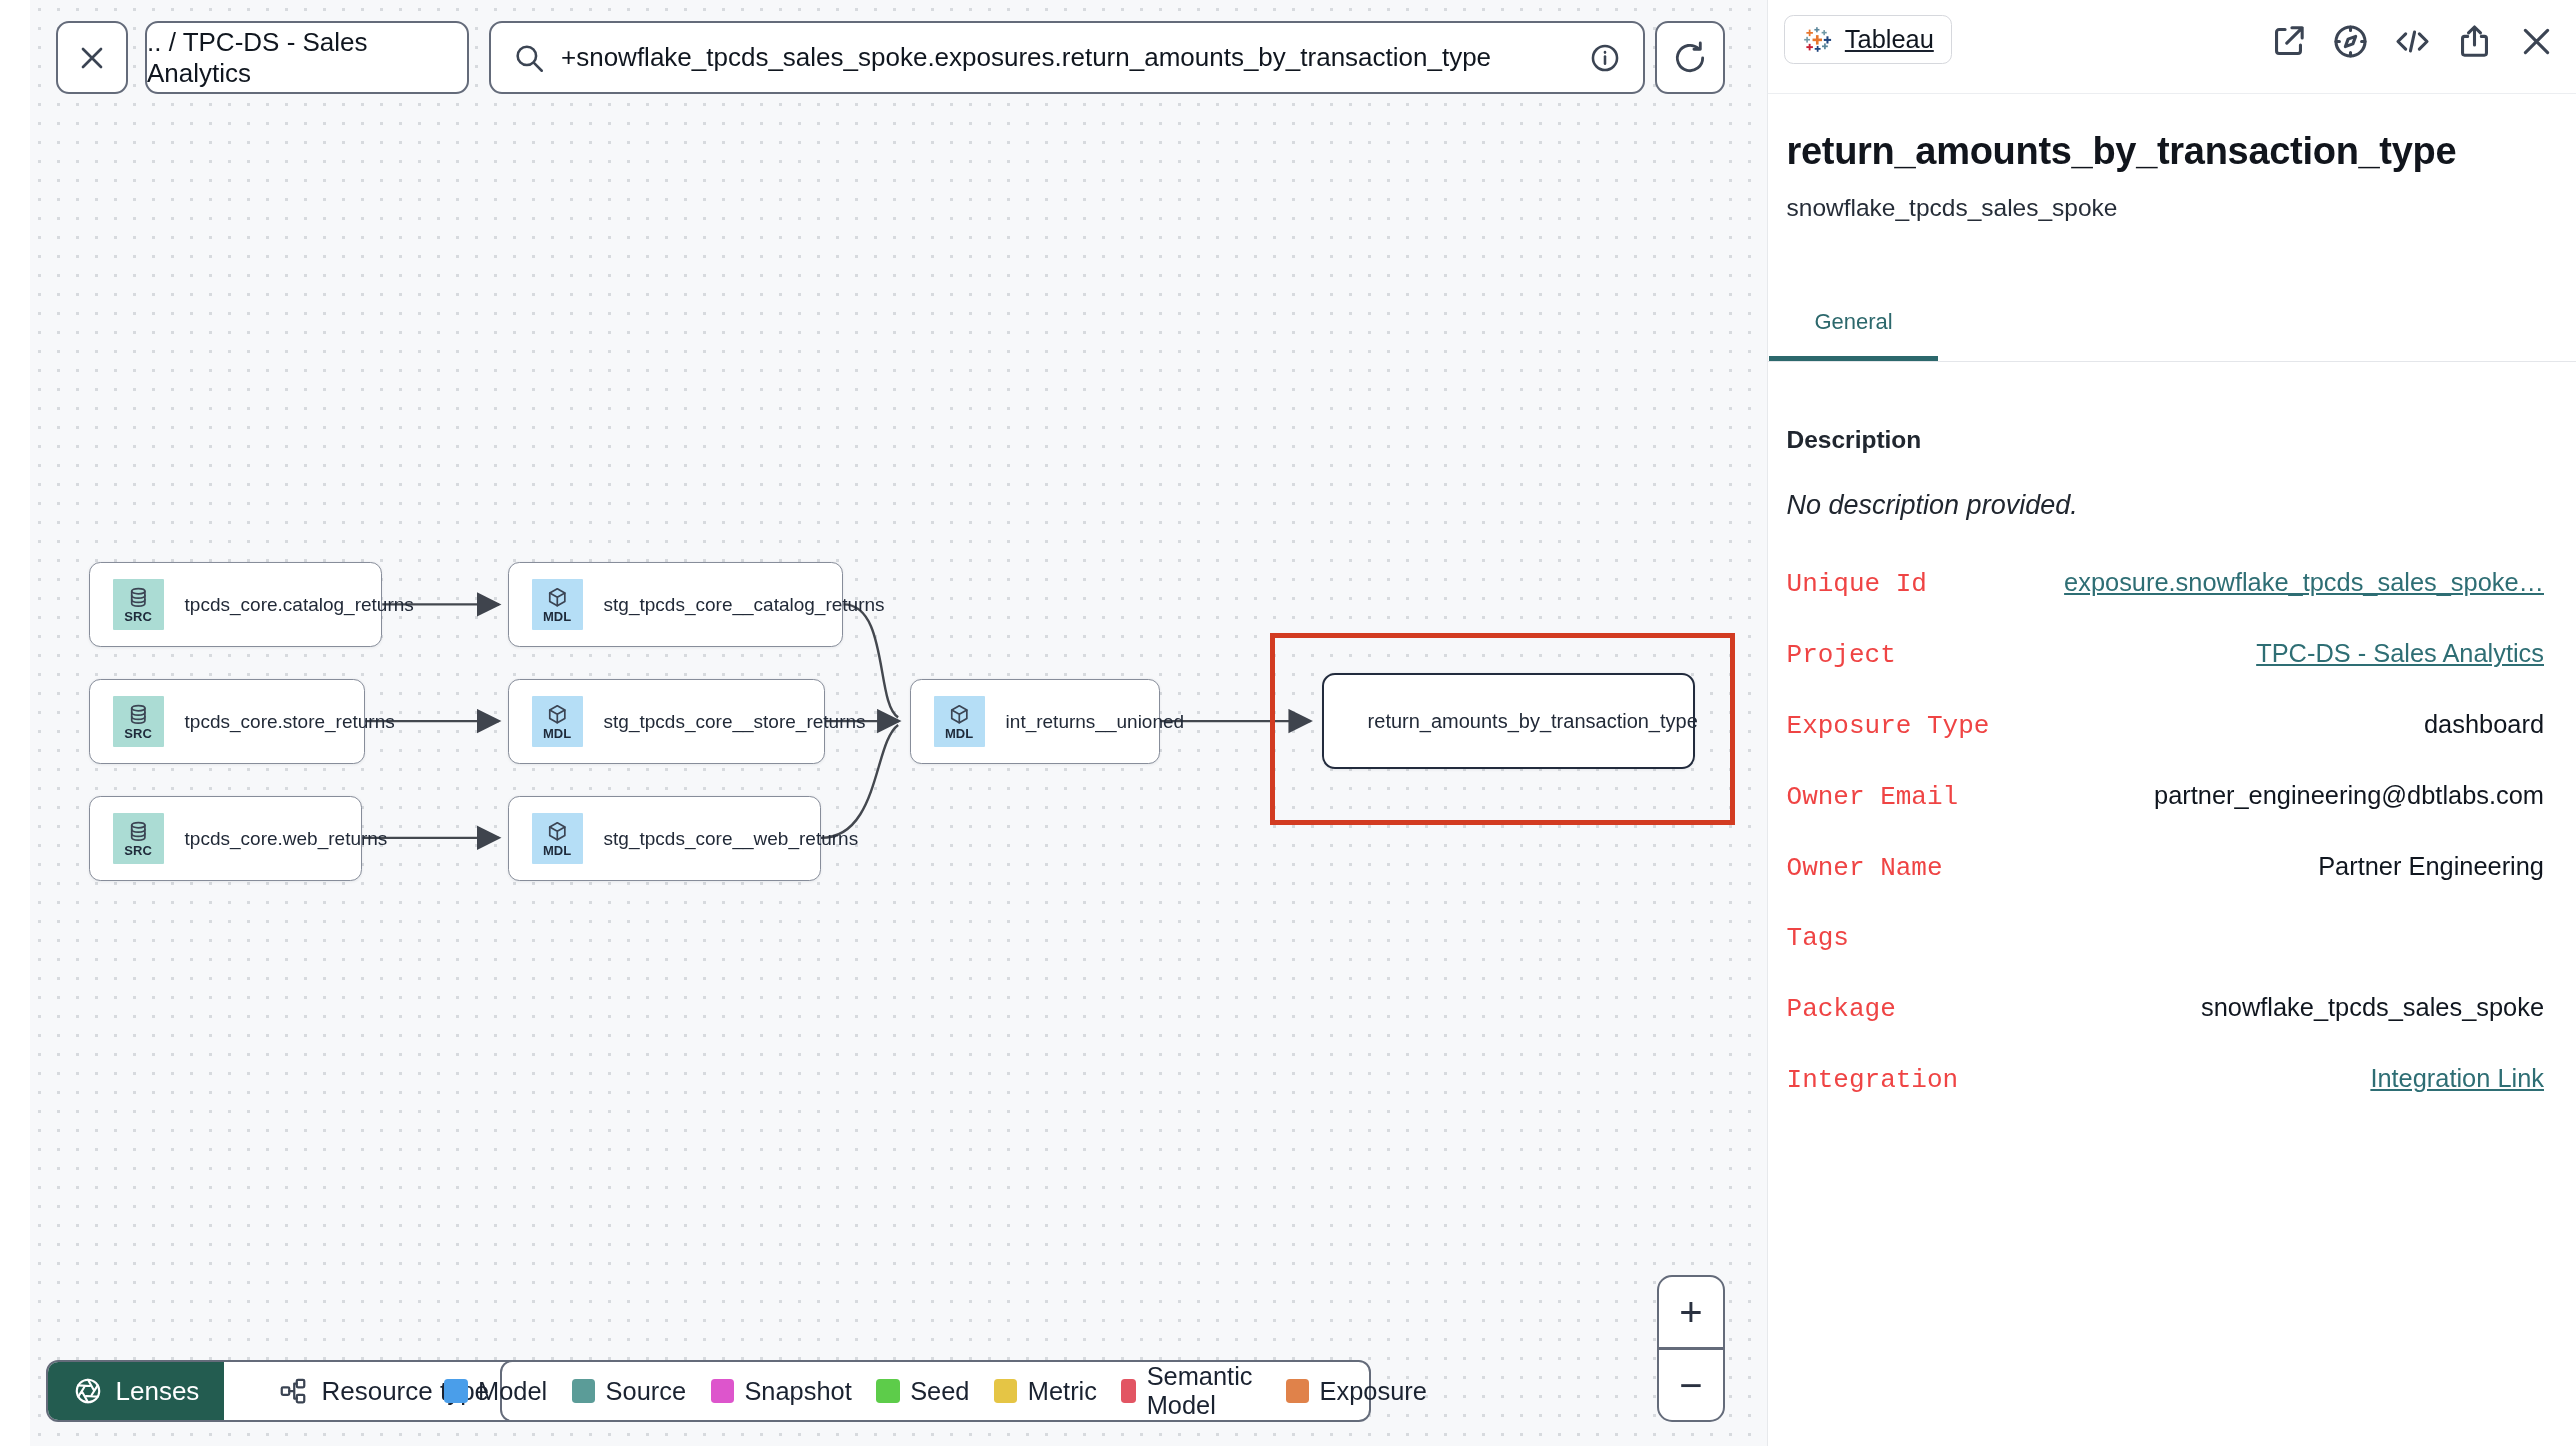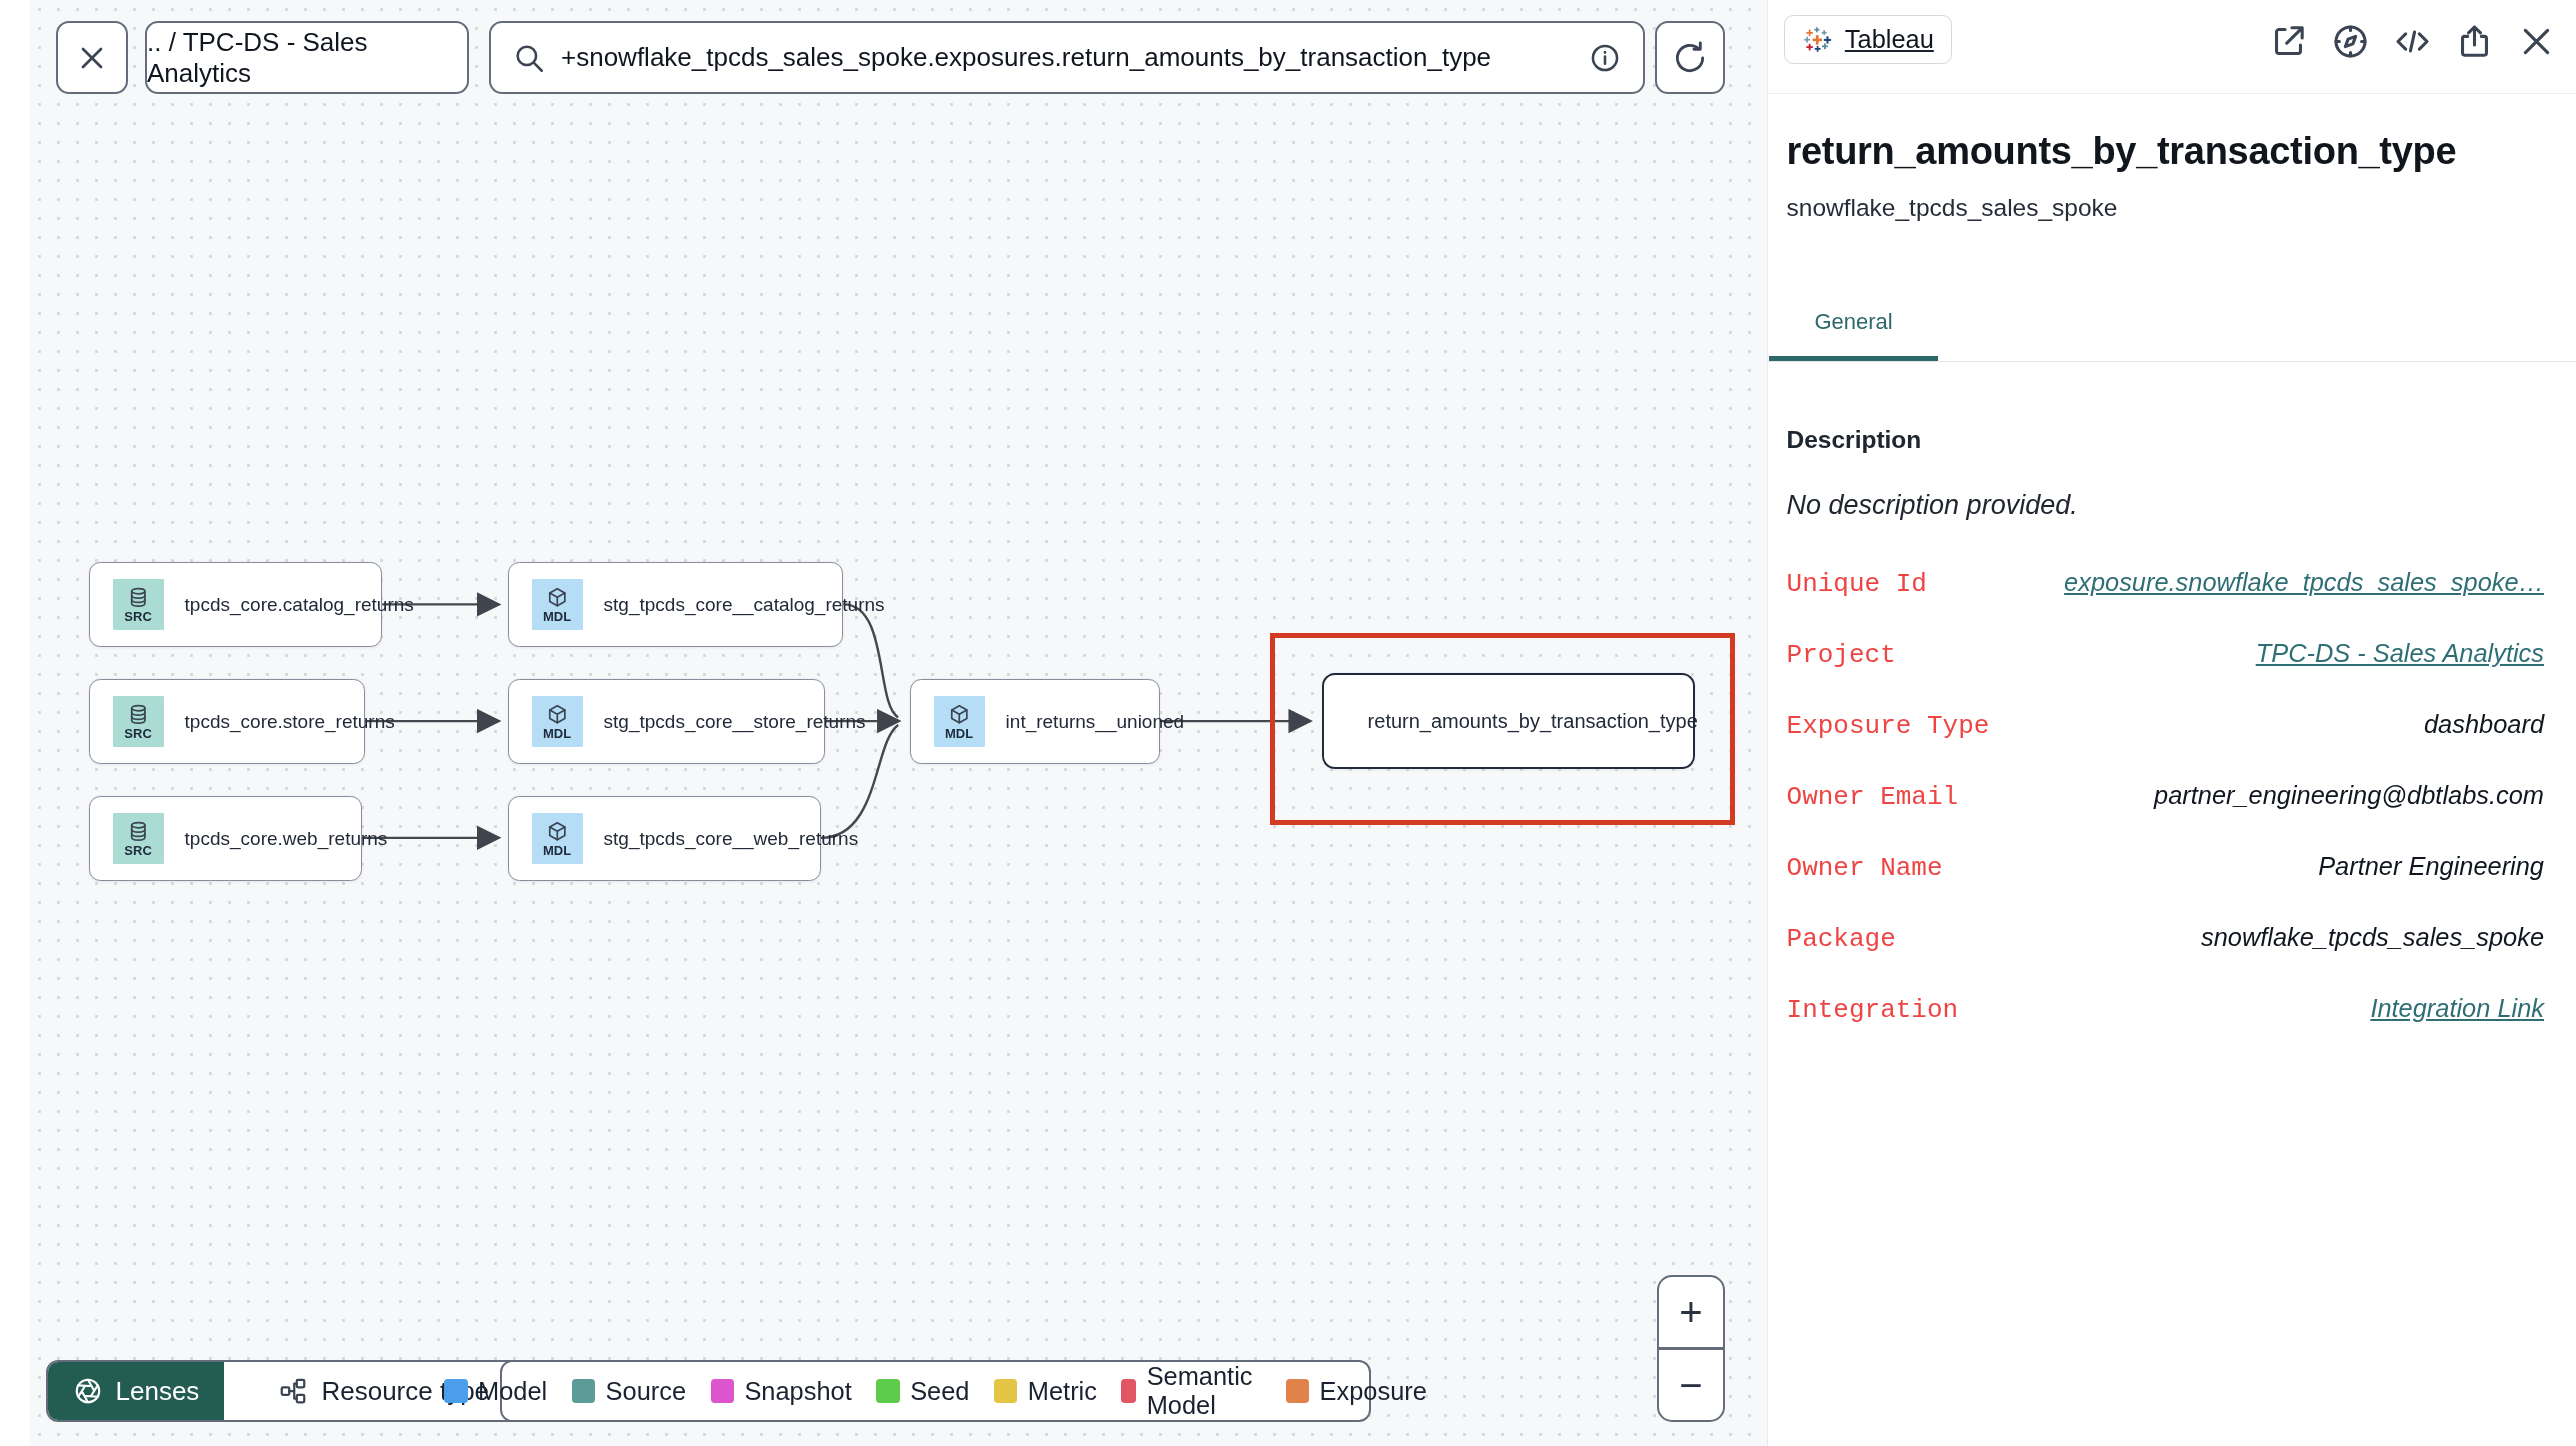--- a/index.html
+++ b/index.html
@@ -75,21 +75,21 @@
   .tabs { margin-top:87px; border-bottom:1.9px solid #e4e6ea; display:flex; }
   .tab { margin-left:1.9px; padding:0 45px 21px; font-size:22px; color:#2c686c;
     border-bottom:5.6px solid #2c686c; cursor:pointer; }
 
   .panel-content { padding:64px 32px 0 19px; }
   .desc-label { font-size:24.5px; font-weight:700; color:#20262f; margin-bottom:36px; }
   .desc-value { font-size:27px; font-style:italic; color:#20262f; margin-bottom:47px; }
   .detail-row { display:flex; justify-content:space-between; align-items:baseline;
     margin-bottom:40px; }
   .detail-label { font-size:26px; color:#ef4444;font-family:Liberation Mono, monospace; }
-  .detail-value { font-size:25.4px; color:#10161f; text-align:right;font-style:italic; }
+  .detail-value { font-size:25.4px; color:#10161f; text-align:right; }
   a.link { color:#2e6e74; text-decoration:underline; cursor:pointer; }
 </style>
 </head>
 <body>
 
 <div class="app">
 
   <div class="canvas">
 
     <svg id="edges" width="1757" height="1446" viewBox="0 0 1866 1536">
@@ -381,20 +381,24 @@
       </div>
       <div class="detail-row">
         <span class="detail-label">Owner Email</span>
         <span class="detail-value">partner_engineering@dbtlabs.com</span>
       </div>
       <div class="detail-row">
         <span class="detail-label">Owner Name</span>
         <span class="detail-value">Partner Engineering</span>
       </div>
       <div class="detail-row">
+        <span class="detail-label">Tags</span>
+        <span class="detail-value"></span>
+      </div>
+      <div class="detail-row">
         <span class="detail-label">Package</span>
         <span class="detail-value">snowflake_tpcds_sales_spoke</span>
       </div>
       <div class="detail-row">
         <span class="detail-label">Integration</span>
         <a class="detail-value link">Integration Link</a>
       </div>
     </div>
   </div>
 </div>

